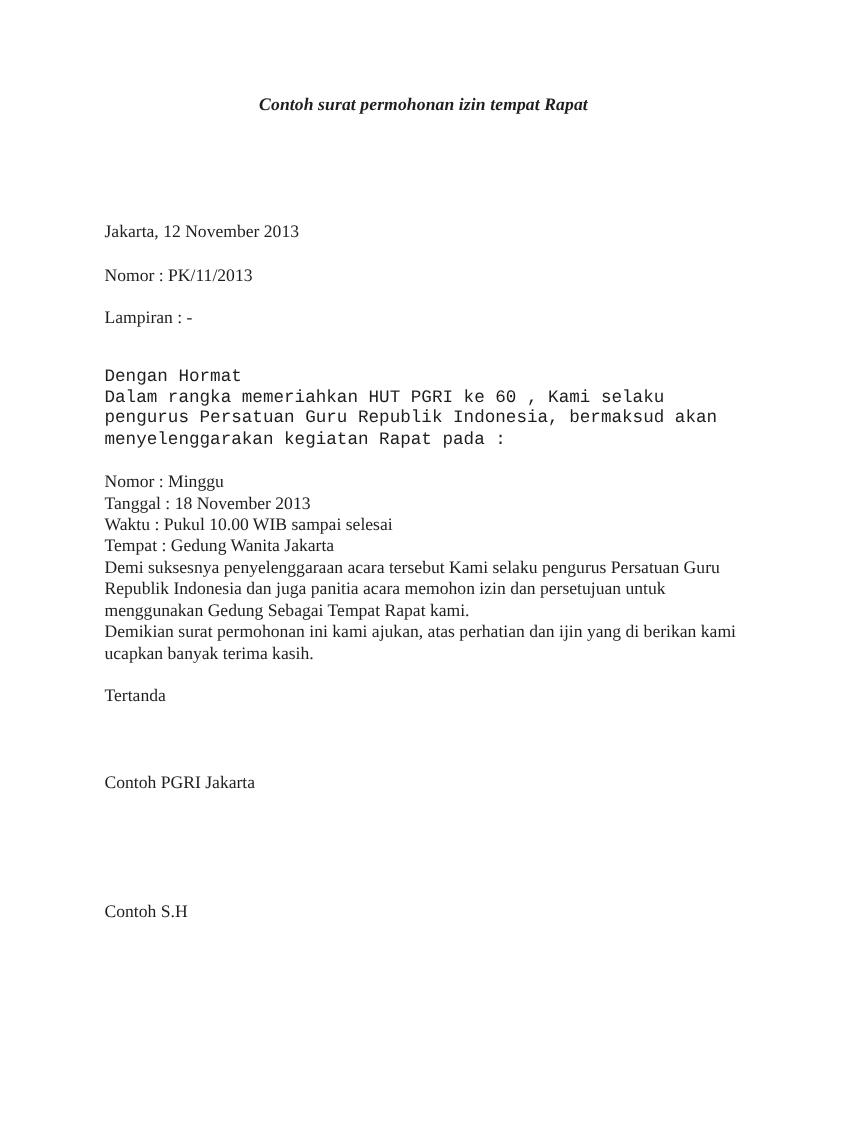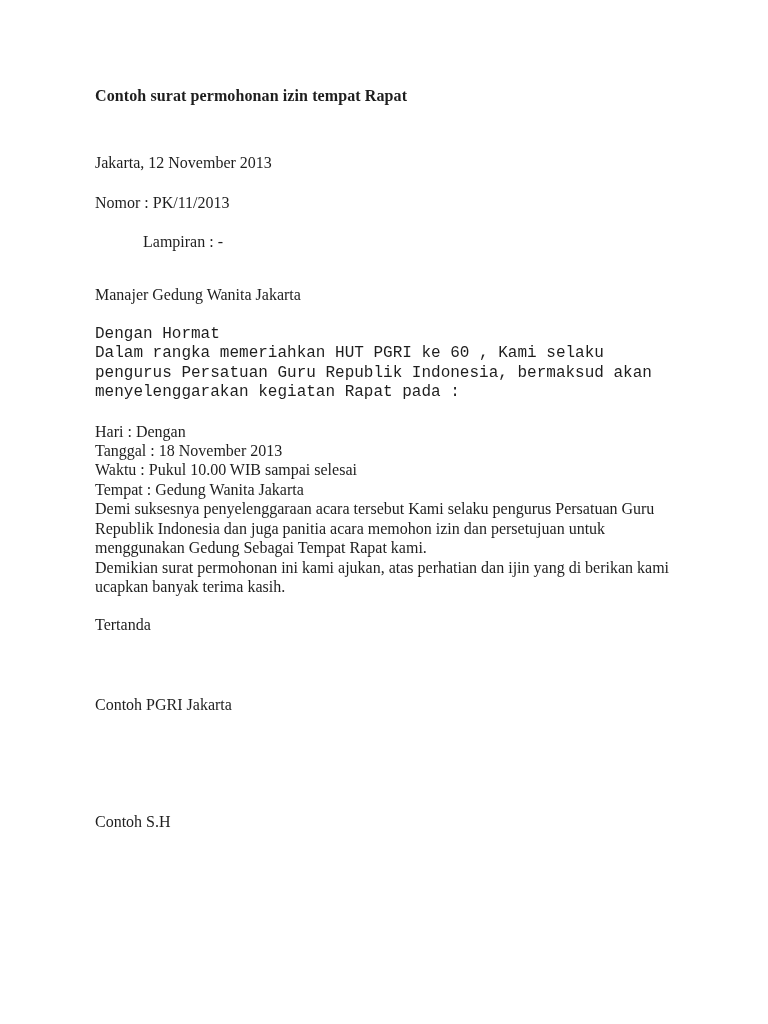--- a/index.html
+++ b/index.html
@@ -18,26 +18,28 @@
     font-size: 16px;
     line-height: 19.4px;
   }
   .content {
     margin-left: 95px;
     width: 580px;
   }
   .title {
     margin-top: 86px;
     font-weight: bold;
+    text-align: center;
     letter-spacing: 0.1px;
+    font-style: italic;
   }
   .line, .par { width: 580px; }
-  .b-date      { margin-top: 48px; }
+  .b-date      { margin-top: 96px; }
   .b-nomor     { margin-top: 20px; }
-  .b-lampiran  { margin-top: 20px; margin-left: 48px; }
+  .b-lampiran  { margin-top: 20px; }
   .b-hal       { margin-top: 19px; }
   .b-recipient { margin-top: 33px; }
   .b-opening   { margin-top: 21px; font-family: Liberation Mono, monospace; }
   .b-details   { margin-top: 19px; }
   .b-body      { }
   .b-tertanda  { margin-top: 19px; }
   .b-ketua     { margin-top: 60px; }
   .b-subagyo   { margin-top: 98px; }
 </style>
 </head>
@@ -49,30 +51,29 @@
     <div class="title">Contoh surat permohonan izin tempat Rapat</div>
 
     <div class="line b-date">Jakarta, 12 November 2013</div>
 
     <div class="line b-nomor">Nomor : PK/11/2013</div>
 
     <div class="line b-lampiran">Lampiran : -</div>
 
 
     <div class="block b-recipient">
-      <div class="line">Manajer Gedung Wanita Jakarta</div>
     </div>
 
     <div class="block b-opening">
       <div class="line">Dengan Hormat</div>
       <div class="par">Dalam rangka memeriahkan HUT PGRI ke 60 , Kami selaku pengurus Persatuan Guru Republik Indonesia, bermaksud akan menyelenggarakan kegiatan Rapat pada :</div>
     </div>
 
     <div class="block b-details">
-      <div class="line">Hari : Dengan</div>
+      <div class="line">Nomor : Minggu</div>
       <div class="line">Tanggal : 18 November 2013</div>
       <div class="line">Waktu : Pukul 10.00 WIB sampai selesai</div>
       <div class="line">Tempat : Gedung Wanita Jakarta</div>
     </div>
 
     <div class="block b-body">
       <div class="par">Demi suksesnya penyelenggaraan acara tersebut Kami selaku pengurus Persatuan Guru Republik Indonesia dan juga panitia acara memohon izin dan persetujuan untuk menggunakan Gedung Sebagai Tempat Rapat kami.</div>
       <div class="par">Demikian surat permohonan ini kami ajukan, atas perhatian dan ijin yang di berikan kami ucapkan banyak terima kasih.</div>
     </div>
 

